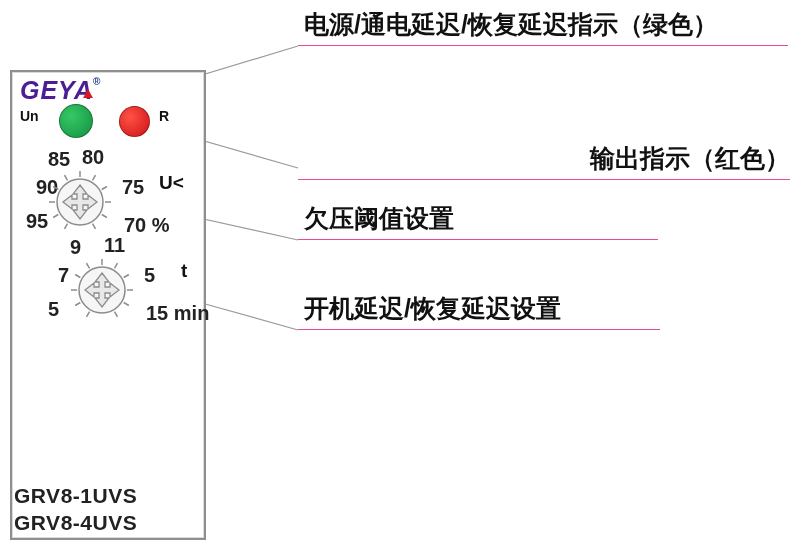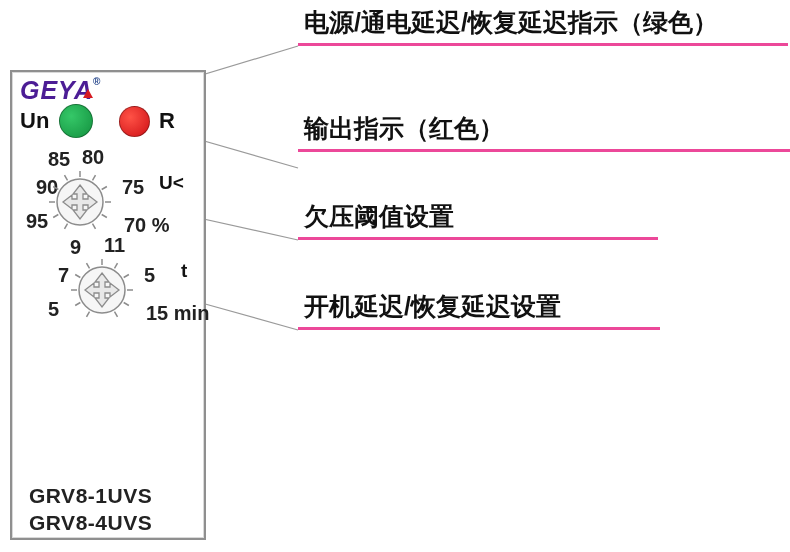--- a/index.html
+++ b/index.html
@@ -20,21 +20,21 @@
     font-style:italic;font-weight:800;font-size:25px;letter-spacing:1px;
     color:#4c1d95;
   }
   .logo-reg{font-size:10px;font-weight:700;color:#1c3e86;vertical-align:top;}
   .logo-accent{
     position:absolute;left:63px;top:13px;width:0;height:0;
     border-left:5px solid transparent;border-right:5px solid transparent;
     border-bottom:9px solid #d61a21;
   }
   .led-row{position:absolute;left:0;top:32px;width:100%;height:38px;}
-  .un-label,.r-label{position:absolute;font-size:22px;font-weight:800;color:#111;}
+  .un-label,.r-label{position:absolute;font-size:14px;font-weight:800;color:#111;}
   .un-label{left:8px;top:4px;}
   .r-label{left:147px;top:4px;}
   .led{position:absolute;border-radius:50%;border:1px solid rgba(0,0,0,.3);}
   .led.green{left:47px;top:0;width:32px;height:32px;
     background:radial-gradient(circle at 35% 35%, #35c868, #13913f);}
   .led.red{left:107px;top:2px;width:29px;height:29px;
     background:radial-gradient(circle at 35% 35%, #ff5246, #cf1015);}
 
   
   .dial{position:absolute;width:185px;height:108px;}
@@ -43,32 +43,32 @@
   .dial .tick-num{position:absolute;font-size:20px;font-weight:700;color:#222;white-space:nowrap;}
   .dial .t0{left:30px;top:2px;}
   .dial .t1{left:64px;top:0px;text-align:right;}
   .dial .t2{left:18px;top:30px;}
   .dial .t3{left:104px;top:30px;}
   .dial .t4{left:8px;top:64px;}
   .dial .t5{left:106px;top:62px;margin-top:6px;}
   .dial .dial-label{position:absolute;left:141px;top:26px;font-size:19px;font-weight:800;color:#111;}
   .dial .knob{position:absolute;left:22px;top:16px;}
 
-  .models{position:absolute;left:17px;top:410px;font-size:21px;font-weight:800;
+  .models{position:absolute;left:2px;top:410px;font-size:21px;font-weight:800;
     letter-spacing:.5px;color:#222;line-height:27px;white-space:nowrap;}
 
   
   .ann{
-    position:absolute;border-bottom:3px solid #ec4899;
+    position:absolute;border-bottom:1px solid #ec4899;
     display:flex;align-items:flex-end;
     font-size:25px;font-weight:700;color:#111;
     padding:0 0 4px 6px;box-sizing:border-box;white-space:nowrap;
   }
   #ann1{left:298px;top:8px;width:490px;height:38px;}
-  #ann2{left:298px;top:116px;width:492px;height:36px;}
+  #ann2{left:298px;top:144px;width:492px;height:36px;justify-content:flex-end;}
   #ann3{left:298px;top:204px;width:360px;height:36px;}
   #ann4{left:298px;top:294px;width:362px;height:36px;}
 </style>
 </head>
 <body>
 
 <div id="stage">
 
   <svg id="connectors" width="790" height="552" viewBox="0 0 790 552">
     <line x1="86" y1="110" x2="298" y2="46" stroke="#9a9a9a" stroke-width="1.2"></line>

